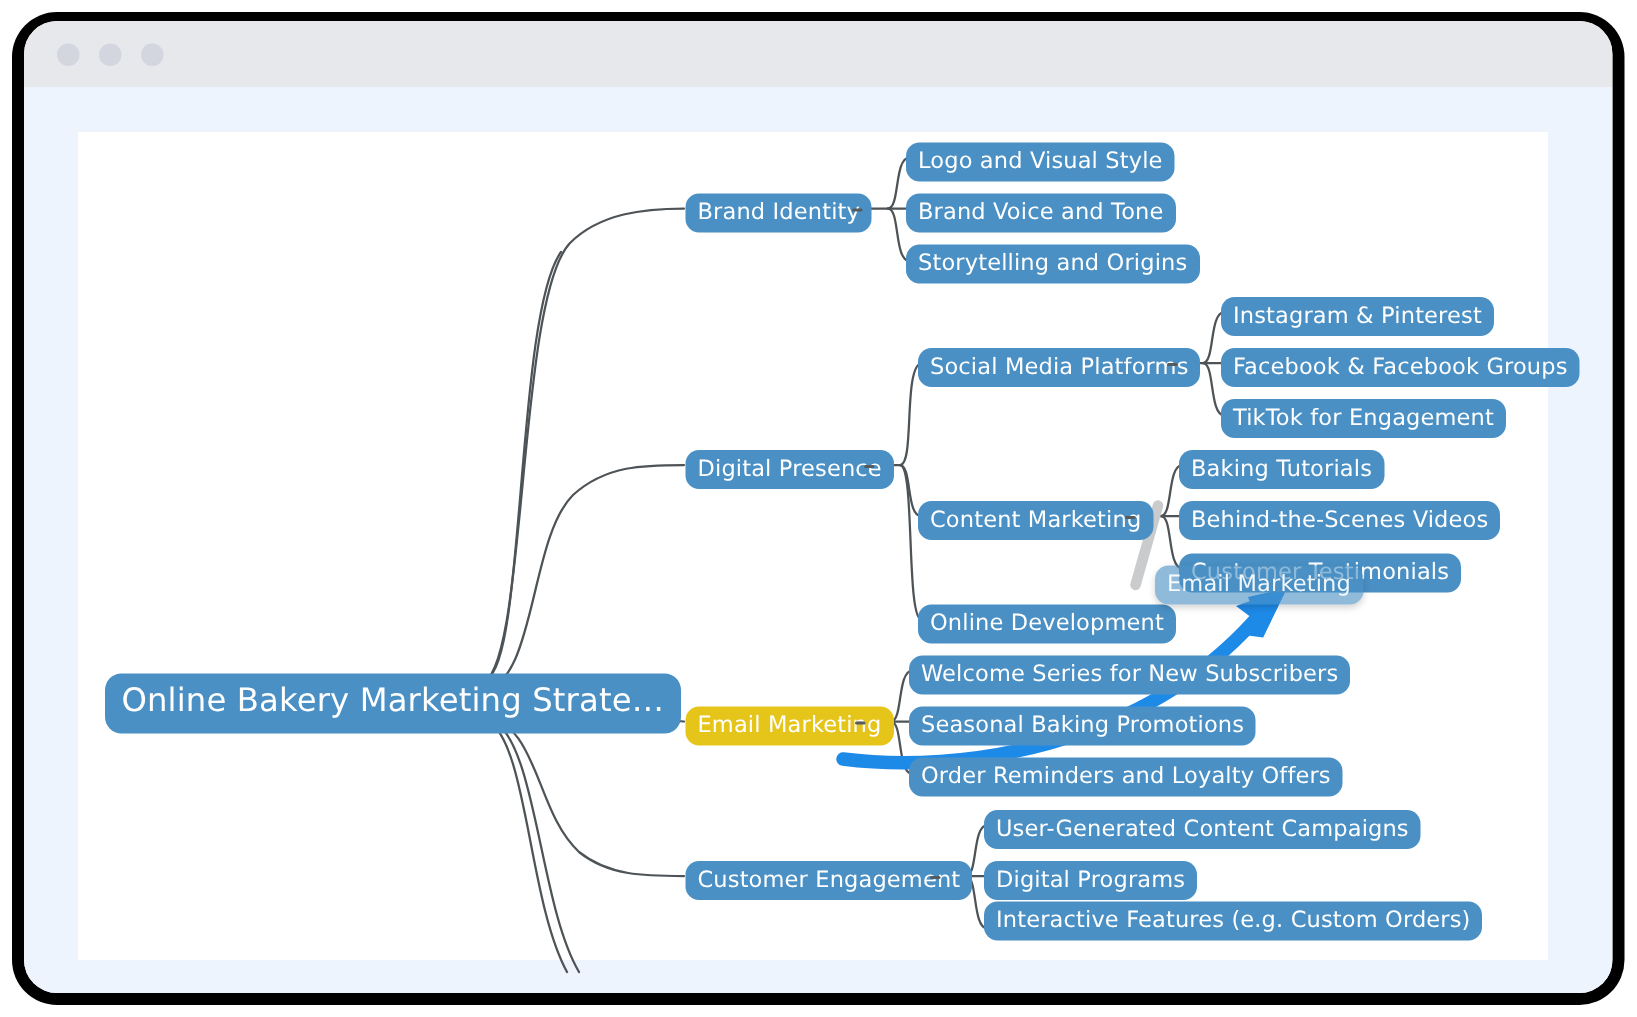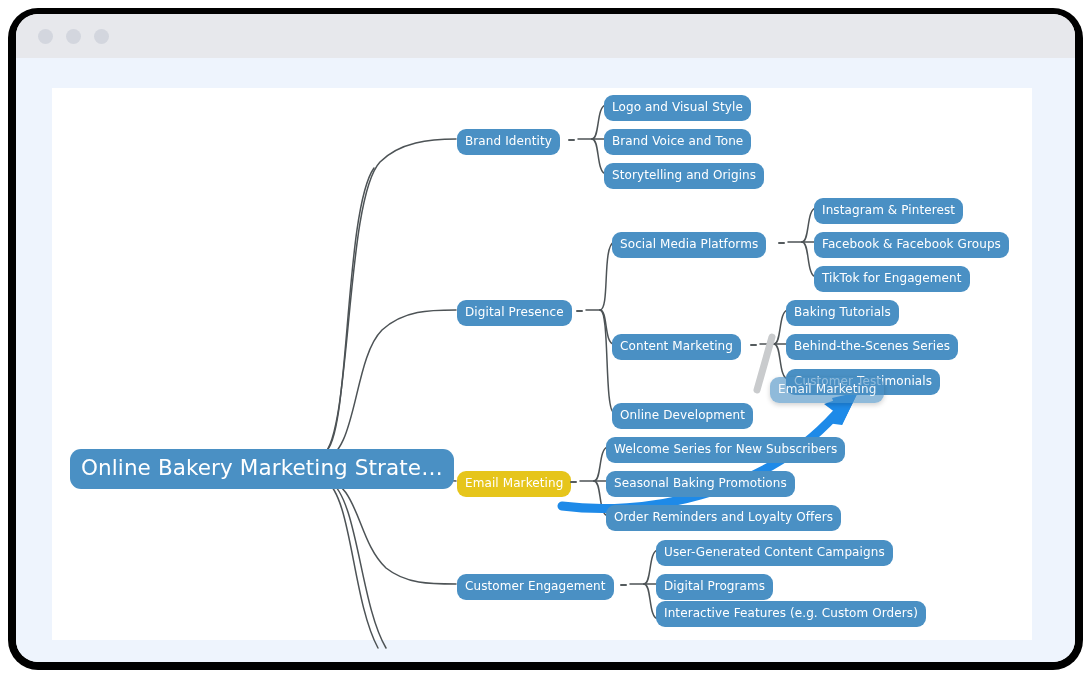--- a/index.html
+++ b/index.html
@@ -30,21 +30,21 @@
 
   
   .mm-svg{position:absolute;left:0;top:0;width:1091px;height:678px;pointer-events:none;}
 
   
   .node{
     position:absolute;
     box-sizing:border-box;
     border-radius:9px;
     color:#ffffff;
-    font-size:12px;
+    font-size:15px;
     line-height:19px;
     padding:3px 8px 4px 8px;
     white-space:nowrap;
     letter-spacing:.1px;
   }
   .node.blue{background:#4a90c4;}
   .node.root{
     background:#4a90c4;font-size:21.5px;line-height:30px;padding:4px 11px 6px 11px;border-radius:11px;
   }
   .node.gold{background:#e6c51b;}
@@ -158,21 +158,21 @@
 
   <div class="node blue" style="left:612px;top:232px;">Social Media Platforms</div>
   <span class="handle" style="left:778px;top:242px;"></span>
   <div class="node blue" style="left:814px;top:198px;">Instagram &amp; Pinterest</div>
   <div class="node blue" style="left:814px;top:232px;">Facebook &amp; Facebook Groups</div>
   <div class="node blue" style="left:814px;top:266px;">TikTok for Engagement</div>
 
   <div class="node blue" style="left:612px;top:334px;">Content Marketing</div>
   <span class="handle" style="left:750px;top:344px;"></span>
   <div class="node blue" style="left:786px;top:300px;">Baking Tutorials</div>
-  <div class="node blue" style="left:786px;top:334px;">Behind-the-Scenes Series</div>
+  <div class="node blue" style="left:786px;top:334px;">Behind-the-Scenes Videos</div>
   <div class="node blue" style="left:786px;top:369px;">Customer Testimonials</div>
 
   <div class="node blue" style="left:612px;top:403px;">Online Development</div>
 
   <div class="node gold" style="left:457px;top:471px;">Email Marketing</div>
   <span class="handle" style="left:570px;top:481px;"></span>
   <div class="node blue" style="left:606px;top:437px;">Welcome Series for New Subscribers</div>
   <div class="node blue" style="left:606px;top:471px;">Seasonal Baking Promotions</div>
   <div class="node blue" style="left:606px;top:505px;">Order Reminders and Loyalty Offers</div>
 

